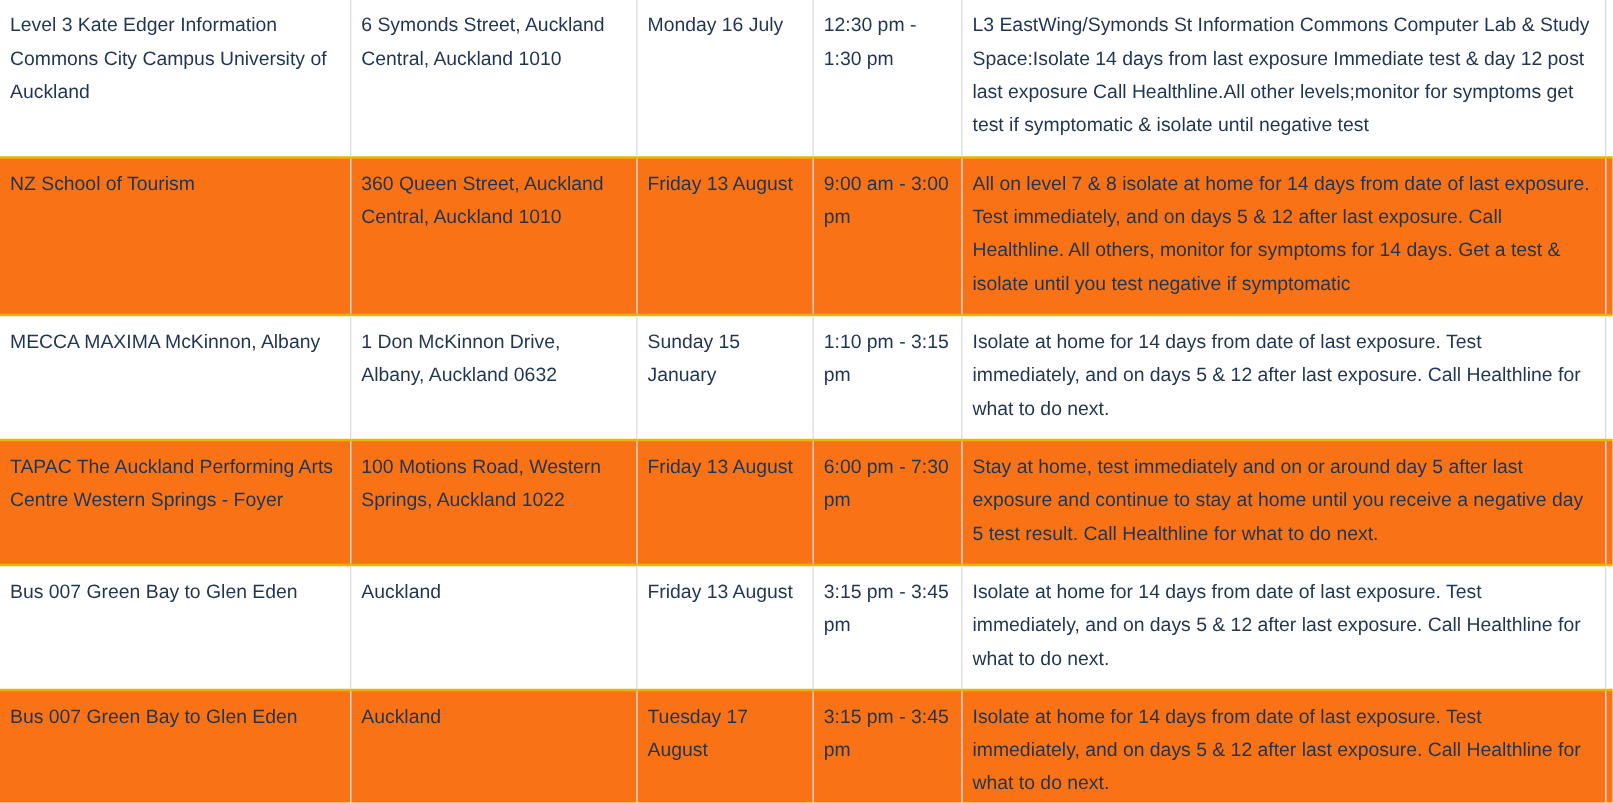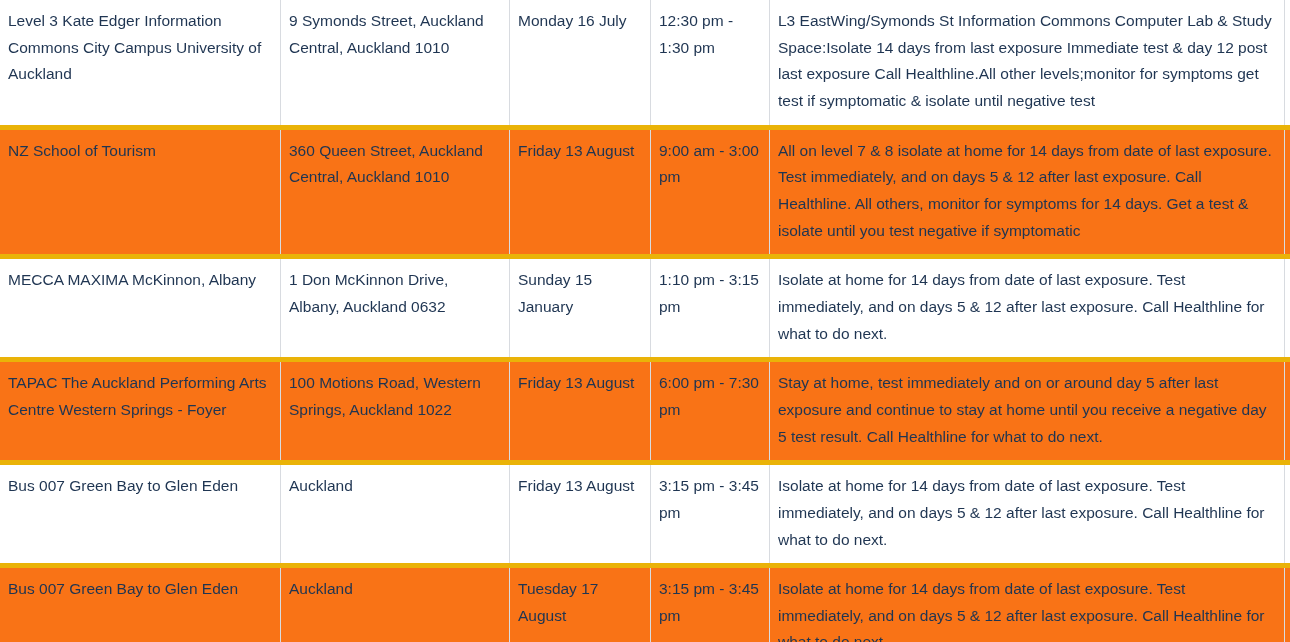--- a/index.html
+++ b/index.html
@@ -17,21 +17,21 @@
   table.loi-table {
     border-collapse: collapse;
     width: 1290px;
     table-layout: fixed;
     font-size: 15.5px;
   }
   table.loi-table td {
     vertical-align: top;
     padding: 8px 10px 10px 8px;
     border-top: 1px solid #d8dbe0;
-    border-bottom: 5px solid #eab308;
+    border-bottom: 2px solid #eab308;
     line-height: 1.72;
     color: #1f3552;
   }
   table.loi-table tr.row-odd td {
     background: #ffffff;
   }
   table.loi-table tr.row-even td {
     background: #f97316;
   }
   
@@ -46,21 +46,21 @@
   table.loi-table tr:first-child td { border-top: none; }
 </style>
 </head>
 <body>
 
 <table class="loi-table">
   <tbody>
 
     <tr class="row-odd">
       <td class="col-location">Level 3 Kate Edger Information Commons City Campus University of Auckland</td>
-      <td class="col-address">9 Symonds Street, Auckland Central, Auckland 1010</td>
+      <td class="col-address">6 Symonds Street, Auckland Central, Auckland 1010</td>
       <td class="col-day">Monday 16 July</td>
       <td class="col-time">12:30 pm - 1:30 pm</td>
       <td class="col-advice">L3 EastWing/Symonds St Information Commons Computer Lab &amp; Study Space:Isolate 14 days from last exposure Immediate test &amp; day 12 post last exposure Call Healthline.All other levels;monitor for symptoms get test if symptomatic &amp; isolate until negative test</td>
       <td class="col-updated">25 Aug 10:00 am</td>
     </tr>
 
     <tr class="row-even">
       <td class="col-location">NZ School of Tourism</td>
       <td class="col-address">360 Queen Street, Auckland Central, Auckland 1010</td>
       <td class="col-day">Friday 13 August</td>

